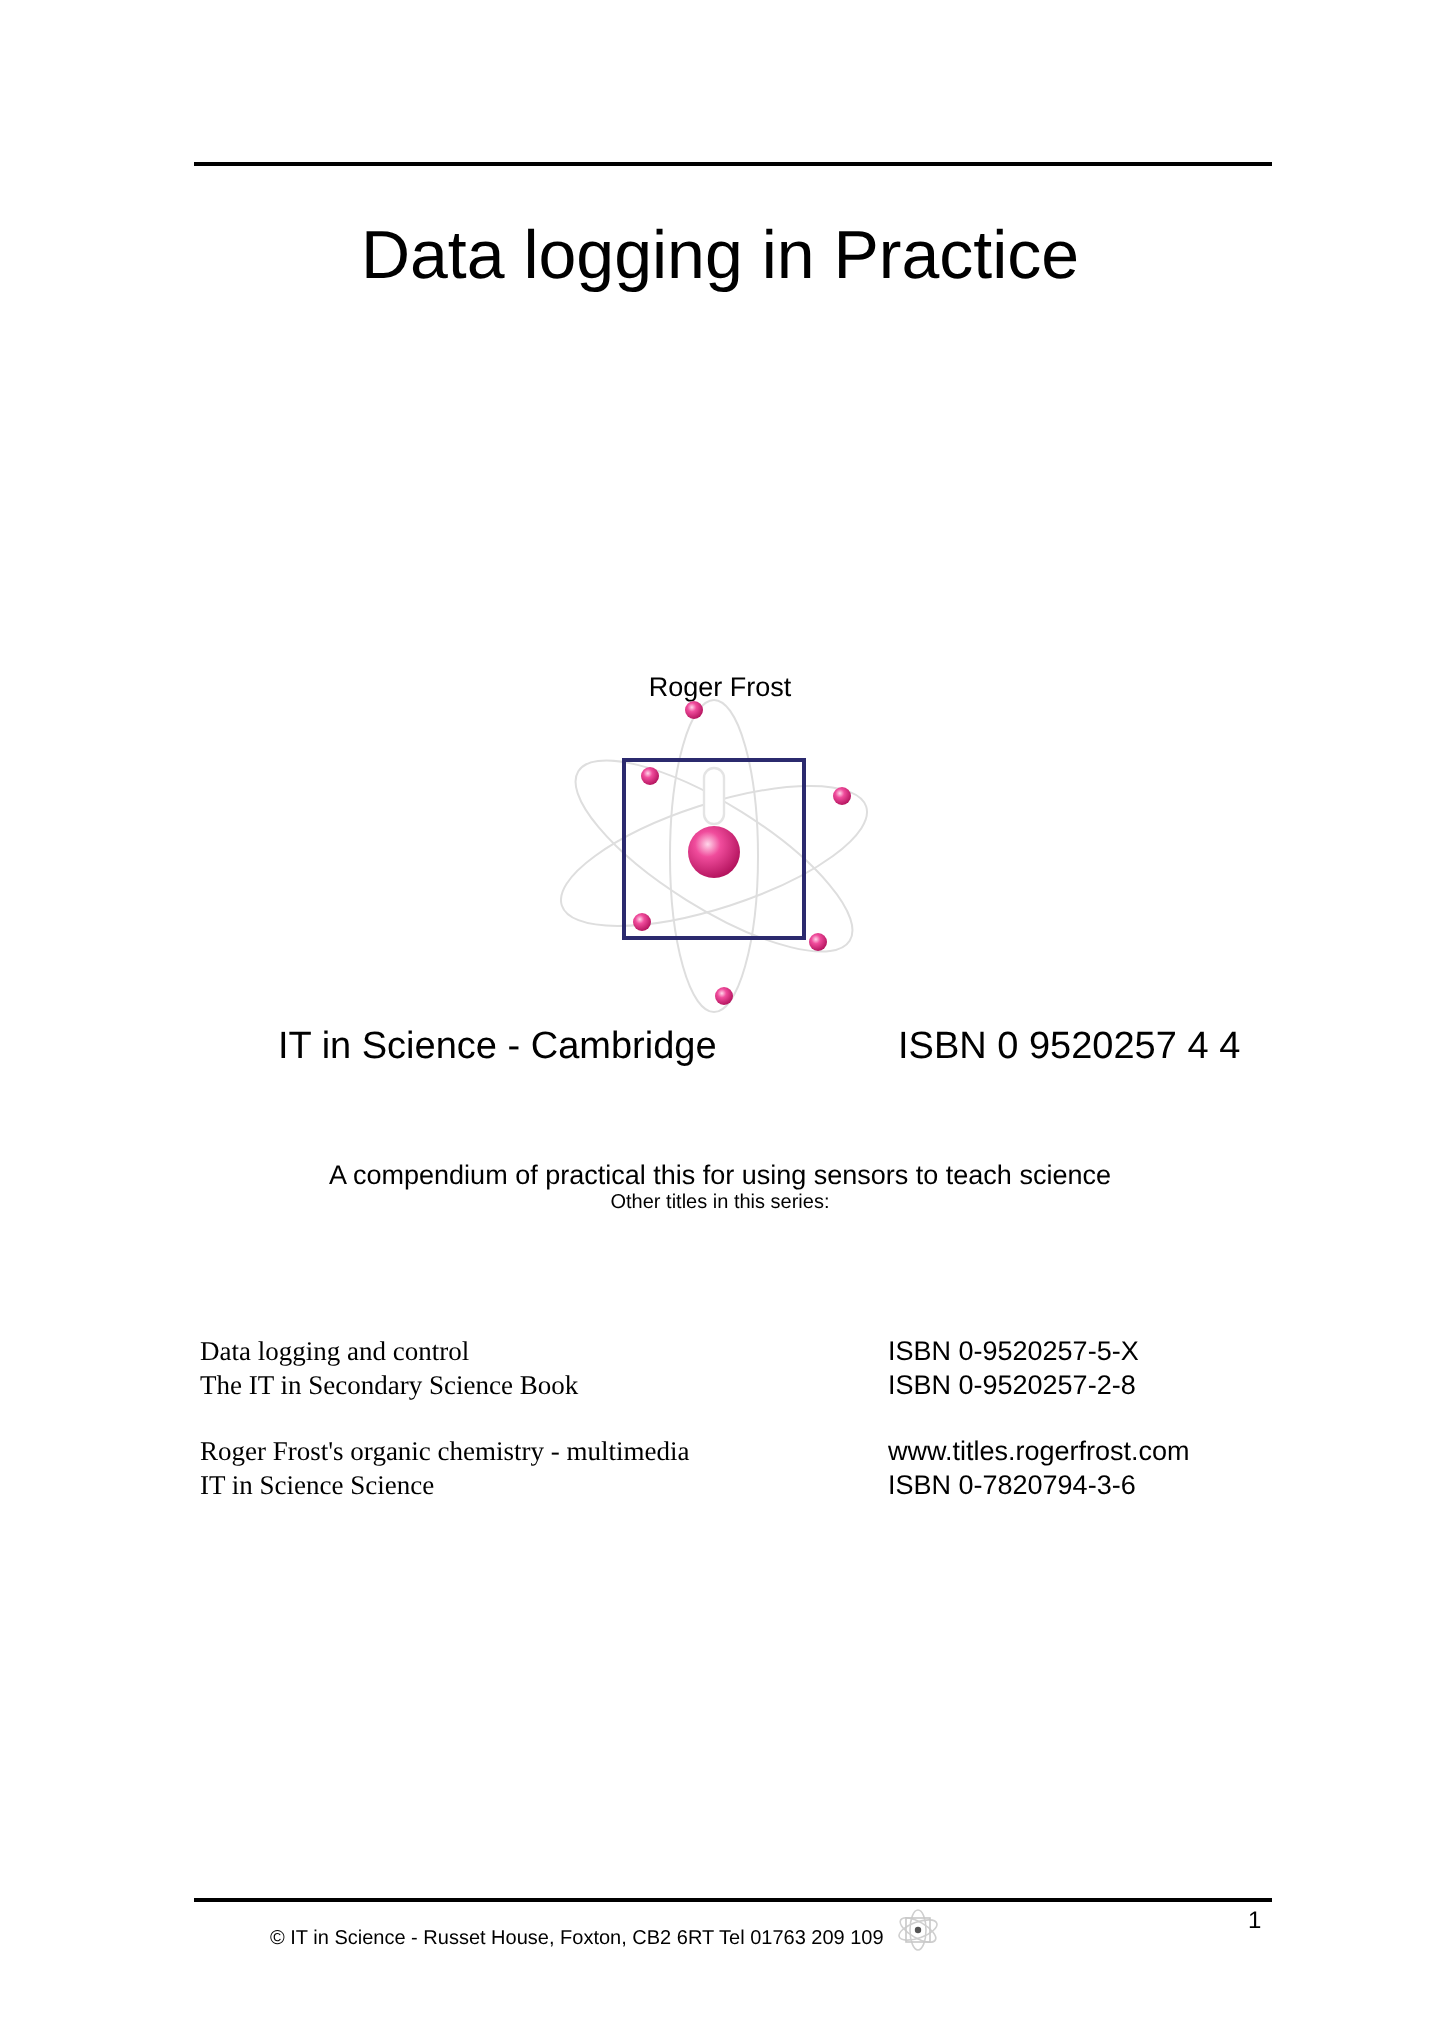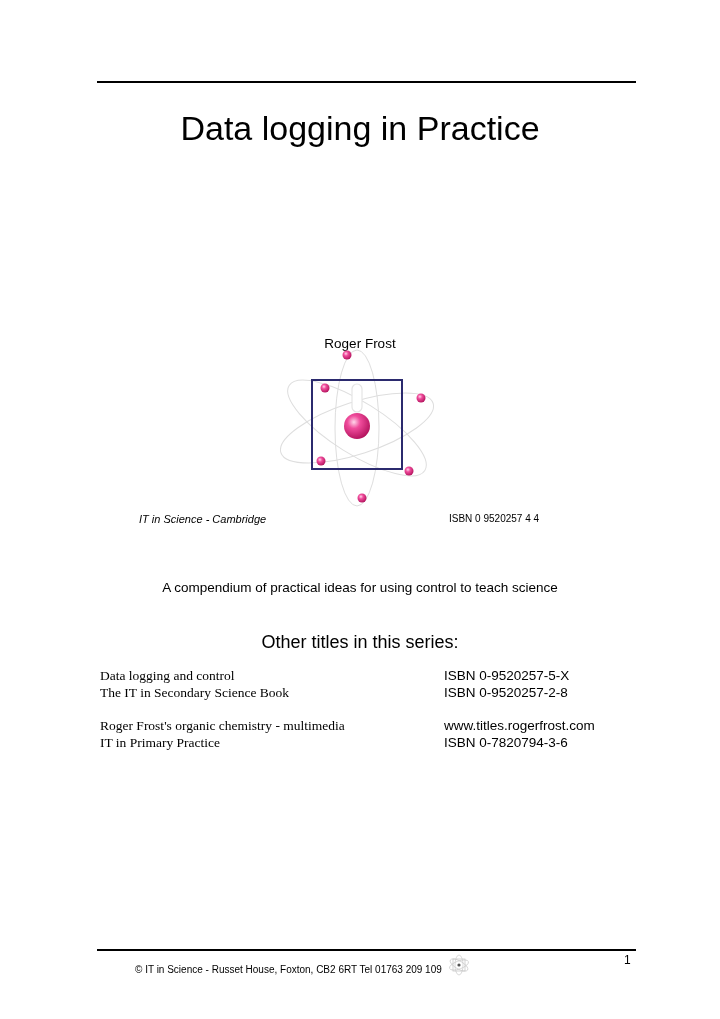--- a/index.html
+++ b/index.html
@@ -2,24 +2,24 @@
 <html><head>
   <meta charset="utf-8">
   <style>
     html, body { margin: 0; padding: 0; background: #ffffff; }
     body { width: 720px; height: 1019px; position: relative; overflow: hidden;
            font-family: "Liberation Sans", sans-serif; color: #000; }
     .abs { position: absolute; }
     .rule { position: absolute; left: 97px; width: 539px; height: 2px; background: #000; }
     .title { left: 0; width: 720px; top: 108px; text-align: center; font-size: 34px; line-height: 40px; }
     .author { left: 0; width: 720px; top: 308px; text-align: center; font-size: 13.5px; margin-top: 28px; }
-    .pub { left: 139px; top: 513px; font-size: 11px; font-style: italic; }
-    .isbn-main { left: 449px; top: 513px; font-size: 10px; }
+    .pub { left: 139px; top: 513px; font-size: 19px; }
+    .isbn-main { left: 449px; top: 513px; font-size: 19px; }
     .tagline { left: 0; width: 720px; top: 580px; text-align: center; font-size: 13.5px; }
-    .series-head { left: 0; width: 720px; top: 632px; text-align: center; font-size: 18px; }
+    .series-head { left: 0; width: 720px; top: 596px; text-align: center; font-size: 10px; }
     .series-row { position: absolute; left: 100px; width: 540px; font-size: 13.5px; line-height: 17px; }
     .series-row .t { position: absolute; left: 0; font-family: Liberation Serif, serif; }
     .series-row .i { position: absolute; left: 344px; }
     .footer-text { left: 99px; top: 964px; font-size: 10px; margin-left: 36px; }
     .page-num { left: 624px; top: 953px; font-size: 12px; }
     svg { position: absolute; }
   </style>
 </head>
 <body>
 
@@ -47,38 +47,38 @@
   <circle cx="325" cy="388" r="4.5" fill="url(#ball)"></circle>
   <circle cx="421" cy="398" r="4.5" fill="url(#ball)"></circle>
   <circle cx="321" cy="461" r="4.5" fill="url(#ball)"></circle>
   <circle cx="409" cy="471" r="4.5" fill="url(#ball)"></circle>
   <circle cx="362" cy="498" r="4.5" fill="url(#ball)"></circle>
 </svg>
 
 <div class="abs pub">IT in Science - Cambridge</div>
 <div class="abs isbn-main">ISBN 0 9520257 4 4</div>
 
-<div class="abs tagline">A compendium of practical ideas for using control to teach science</div>
+<div class="abs tagline">A compendium of practical this for using sensors to teach science</div>
 
 <div class="abs series-head">Other titles in this series:</div>
 
 <div class="series-row" style="top:667px;">
   <span class="t">Data logging and control</span>
   <span class="i">ISBN 0-9520257-5-X</span>
 </div>
 <div class="series-row" style="top:684px;">
   <span class="t">The IT in Secondary Science Book</span>
   <span class="i">ISBN 0-9520257-2-8</span>
 </div>
 <div class="series-row" style="top:717px;">
   <span class="t">Roger Frost's organic chemistry - multimedia</span>
   <span class="i">www.titles.rogerfrost.com</span>
 </div>
 <div class="series-row" style="top:734px;">
-  <span class="t">IT in Primary Practice</span>
+  <span class="t">IT in Science Science</span>
   <span class="i">ISBN 0-7820794-3-6</span>
 </div>
 
 <div class="rule" style="top:949px;"></div>
 
 <div class="abs footer-text">© IT in Science - Russet House, Foxton, CB2 6RT Tel 01763 209 109</div>
 
 <svg style="left:448px; top:953px;" width="22" height="24" viewBox="0 0 22 24">
   <ellipse cx="11" cy="12" rx="4" ry="10" fill="none" stroke="#cfcfcf" stroke-width="0.8"></ellipse>
   <ellipse cx="11" cy="12" rx="10" ry="4" fill="none" stroke="#cfcfcf" stroke-width="0.8" transform="rotate(-20 11 12)"></ellipse>

